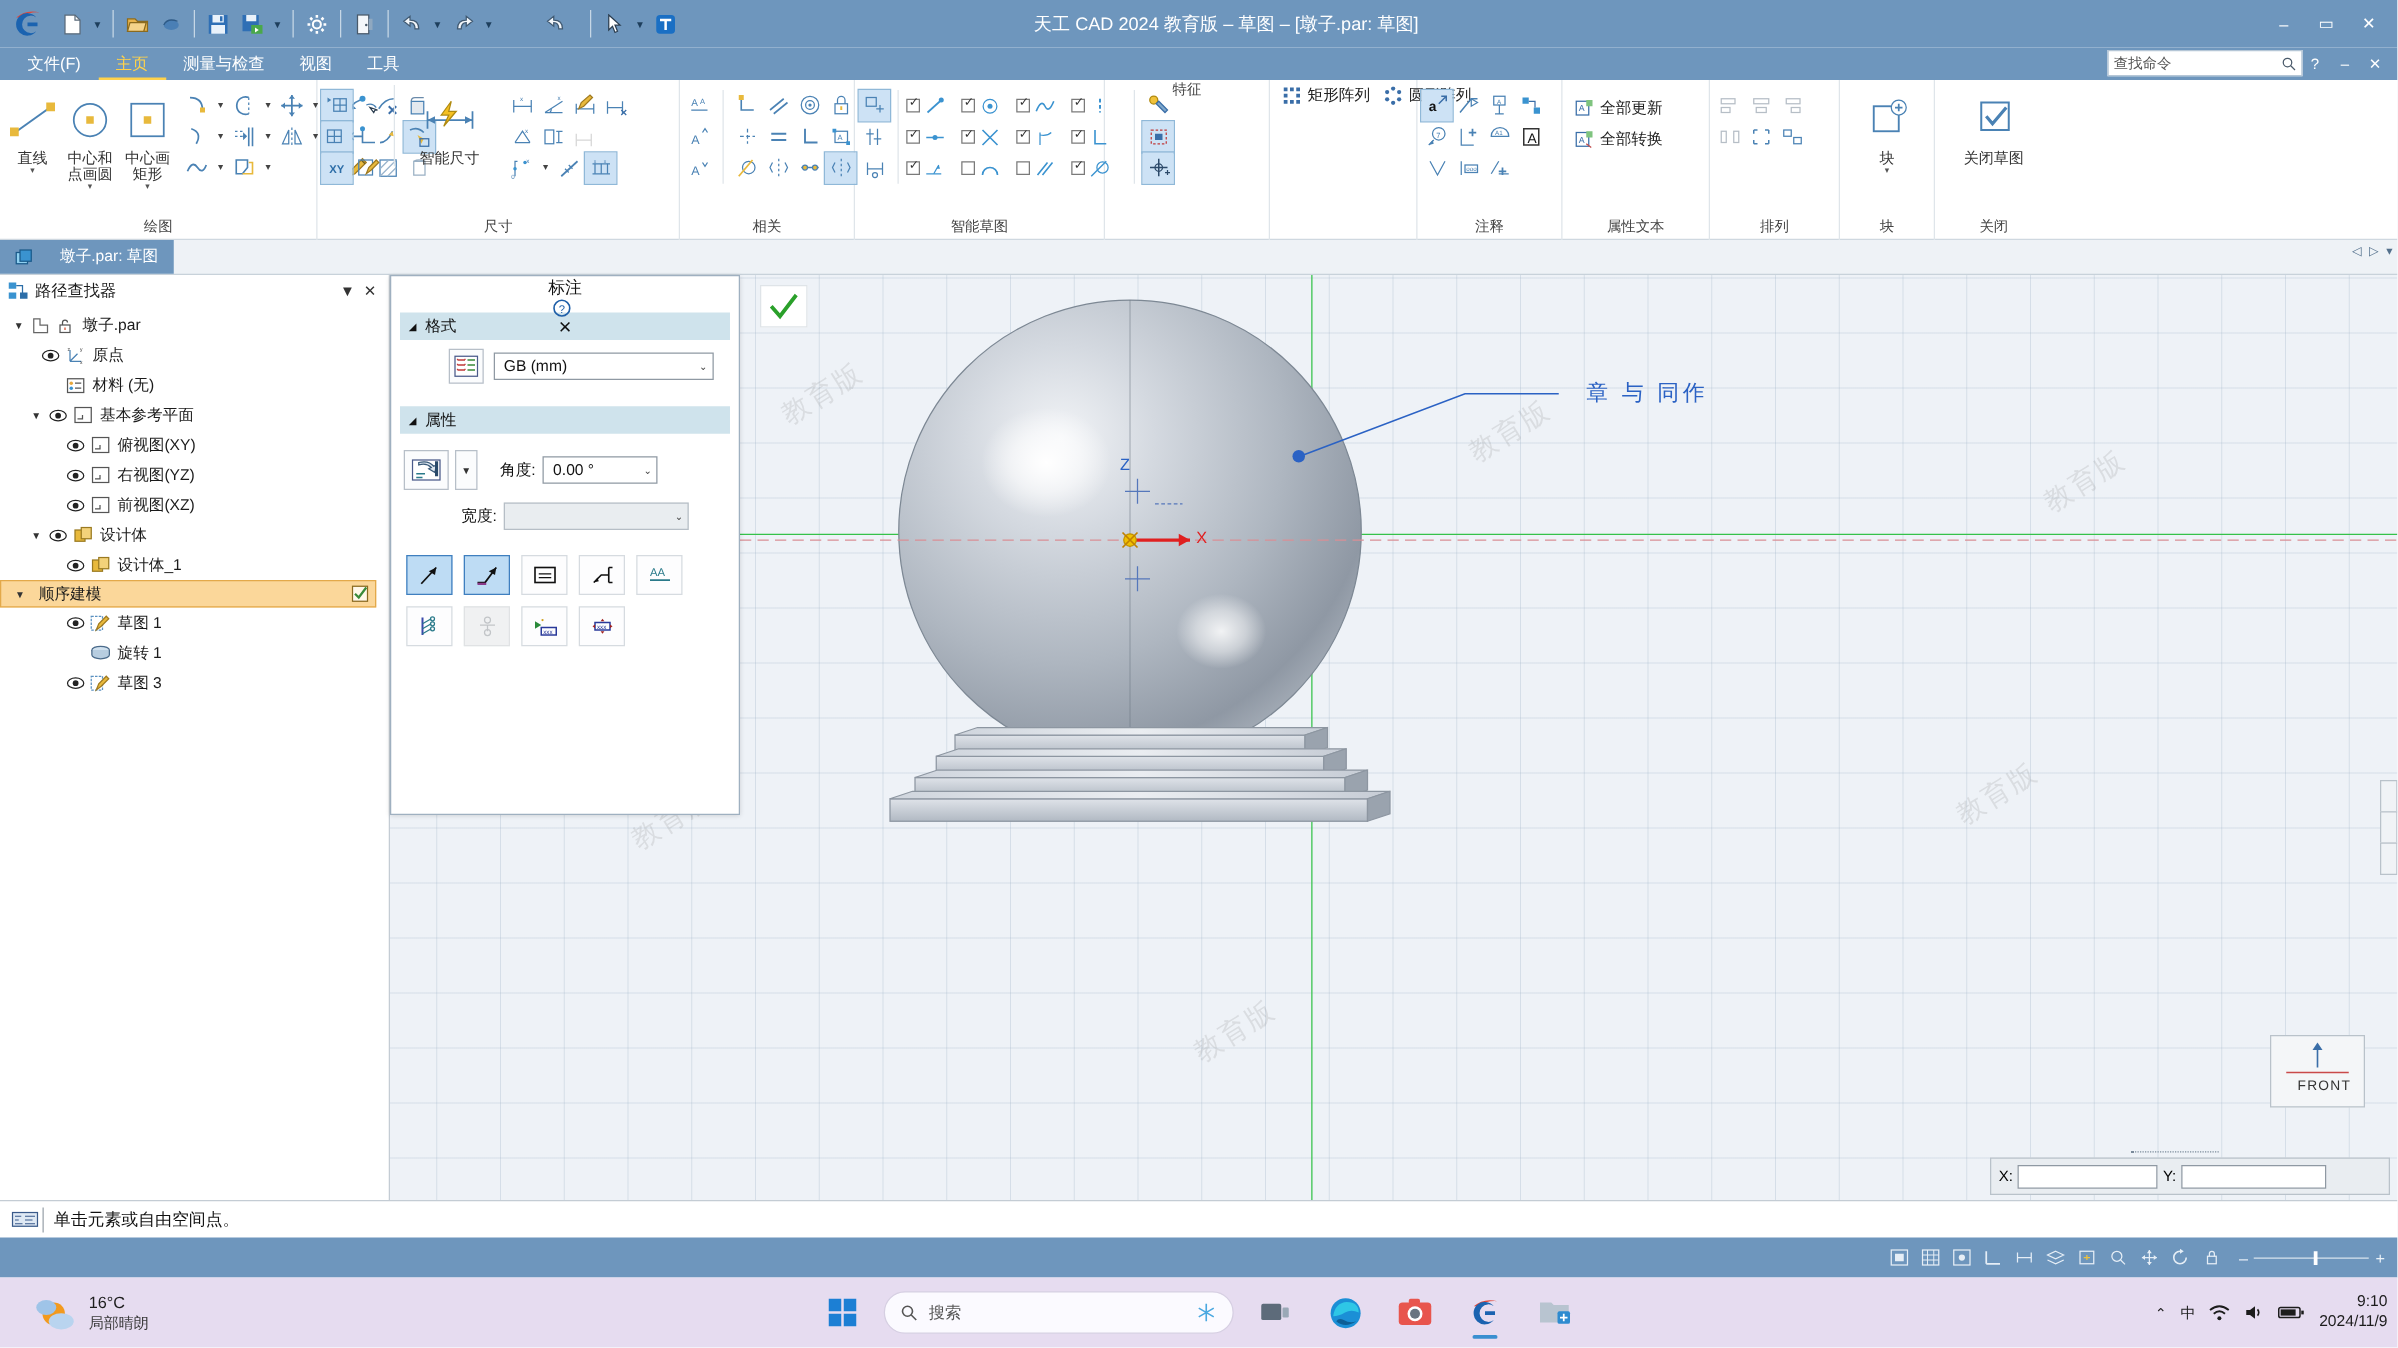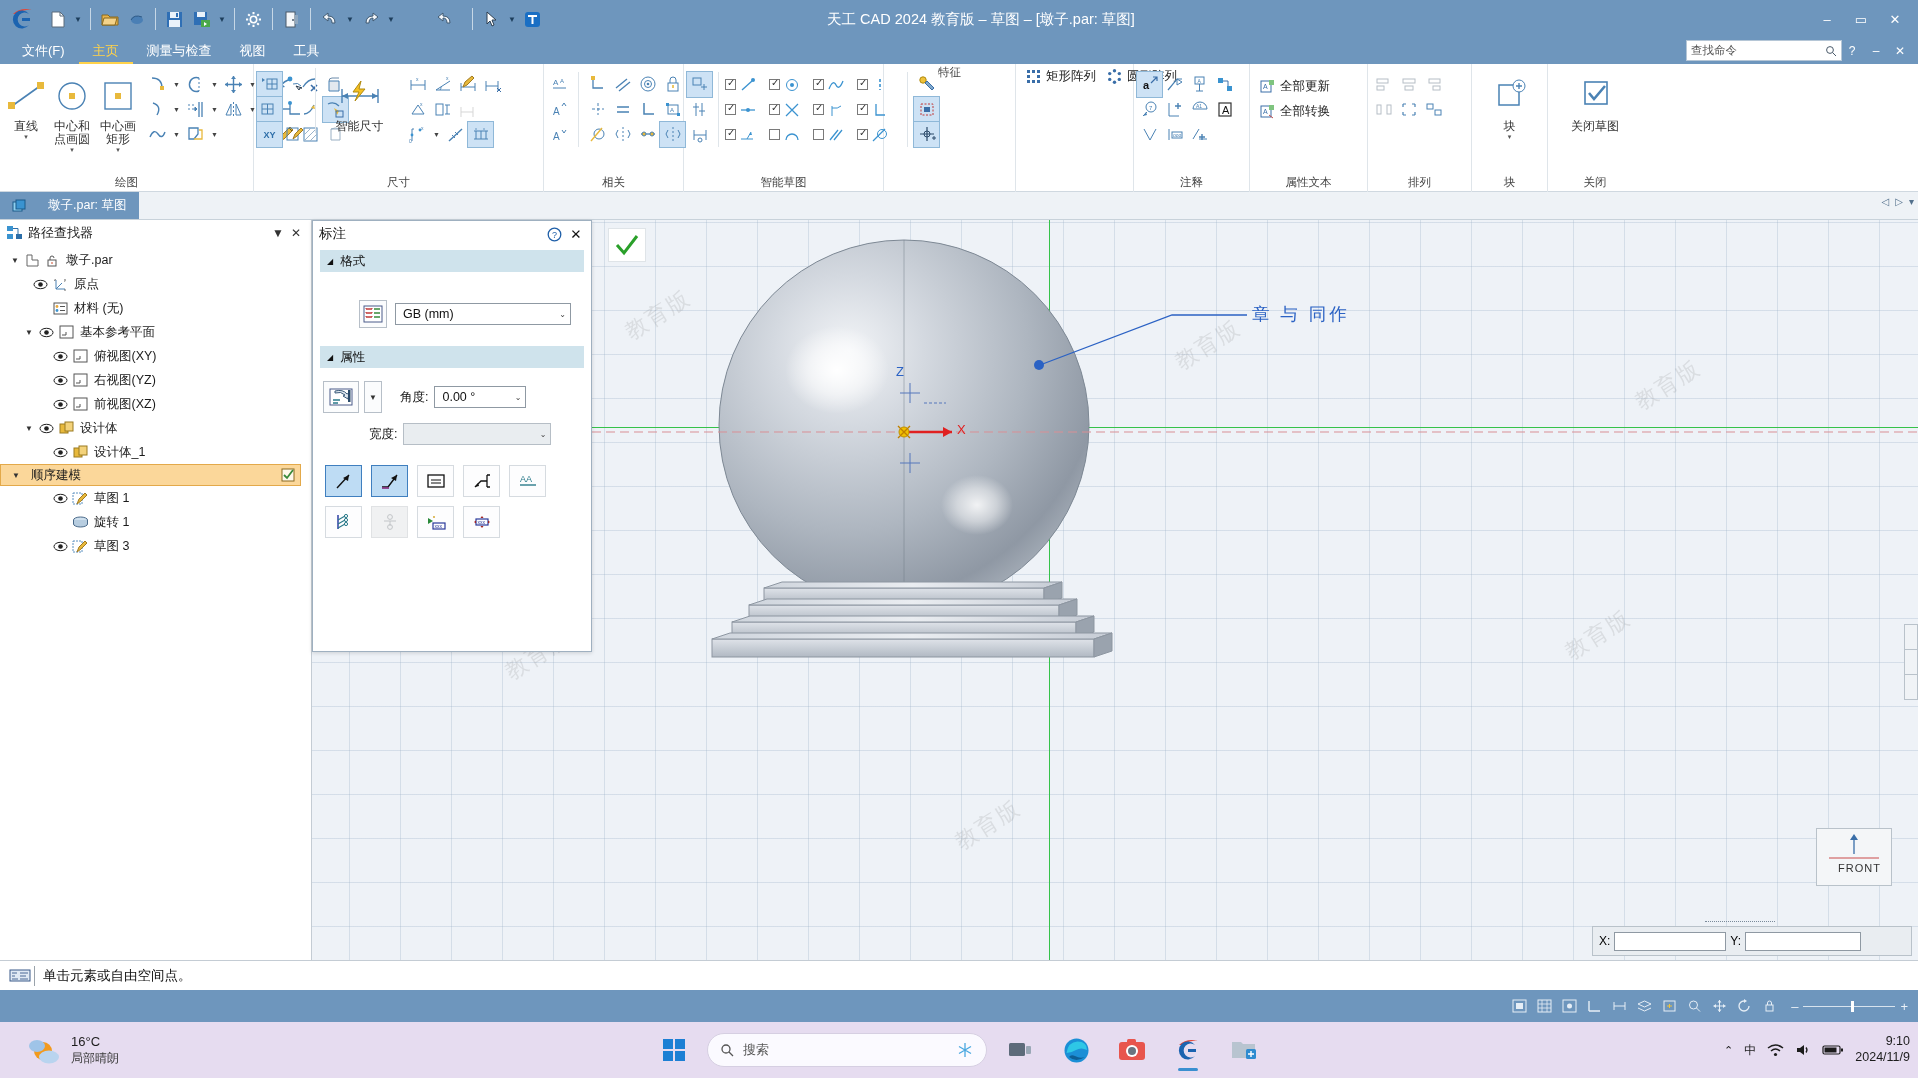--- a/index.html
+++ b/index.html
@@ -111,21 +111,21 @@
   .trow.hl { background:#fbd79a; border:1px solid #e3a94a; height:22px; }
   .tw { width:14px; display:flex; align-items:center; justify-content:center; font-size:8px; color:#333; }
   .eye { width:20px; display:flex; align-items:center; justify-content:center; }
   .ti { width:20px; display:flex; align-items:center; justify-content:center; }
   .tl { margin-left:4px; }
   .dlg {
     position:absolute; left:312px; top:220px; width:280px; height:432px;
     background:#ffffff; border:1px solid #9fb0c0; z-index:20;
     box-shadow:0 1px 4px rgba(0,0,0,.15);
   }
-  .dlg-head { height:26px; display:flex; align-items:center; padding:0 6px; font-size:13.5px; color:#111; }
+  .dlg-head { height:26px; display:flex; align-items:center; padding:0 6px; font-size:13.5px; color:#111;flex-direction:column; }
   .dlg-head .t { flex:1; }
   .dlg-head .hb { width:20px; text-align:center; color:#1f5fa8; }
   .dlg-head .cb { width:18px; text-align:center; color:#111; font-weight:bold; }
   .sect {
     height:22px; background:#cfe3ec; display:flex; align-items:center;
     margin:3px 7px 0 7px; padding-left:7px; font-size:12.5px; color:#111;
   }
   .sect .tri { font-size:8px; margin-right:7px; }
   .row { display:flex; align-items:center; padding:0 10px; margin-top:10px; }
   .sqbtn {
@@ -166,21 +166,21 @@
     background-size:51px 44px;
     background-position:-14px 2px;
   }
   .wm {
     position:absolute; color:rgba(120,120,120,.17); font-size:22px;
     transform:rotate(-32deg); letter-spacing:2px; white-space:nowrap;
     pointer-events:none; user-select:none;
   }
   .axis-v-green { position:absolute; top:0; height:100%; width:0; border-left:1.4px solid #35c24a; }
   .axis-h-green { position:absolute; left:0; width:100%; height:0; border-top:1.4px solid #35c24a; }
-  .anntext { position:absolute; color:#2b62c4; font-size:17.5px; letter-spacing:3px; white-space:nowrap; }
+  .anntext { position:absolute; color:#2b62c4; font-size:17.5px; letter-spacing:3px; white-space:nowrap;margin-left:17px; }
 
   .viewcube {
     position:absolute; right:26px; bottom:74px; width:76px; height:58px;
     background:#f4f6f8; border:1px solid #b9c2ca;
     display:flex; align-items:center; justify-content:center;
     font-size:11px; color:#333; letter-spacing:1px;
   }
   .coordbar {
     position:absolute; right:6px; bottom:4px; width:320px; height:30px;
     background:#e9edf1; border:1px solid #b9c2ca;
@@ -1531,21 +1531,21 @@
           </svg>
       </span>
       <span class="cb">✕</span>
     </div>
 
     <div class="sect">
       <span class="tri">◢</span>
       <span>格式</span>
     </div>
 
-    <div class="row" style="padding-left:46px;margin-top:28px">
+    <div class="row" style="padding-left:46px;margin-top:7px">
       <div class="sqbtn">
         <svg width="20" height="18" viewBox="0 0 20 18">
           <rect x="1" y="1" width="18" height="16" fill="#fff" stroke="#4a5a8a"></rect>
           <path d="M3 4 h6 M3 8 h6 M3 12 h6" stroke="#c03a3a" stroke-width="1.3"></path>
           <path d="M11 4 h6 M11 8 h6 M11 12 h6" stroke="#3a8a3a" stroke-width="1.3"></path>
           <path d="M3 4 v-1 M9 4 v-1 M3 8 v-1 M9 8 v-1 M3 12 v-1 M9 12 v-1" stroke="#c03a3a"></path>
         </svg>
       </div>
       <div class="combo" style="width:176px;margin-left:8px">
         <span class="cv">GB (mm)</span>

